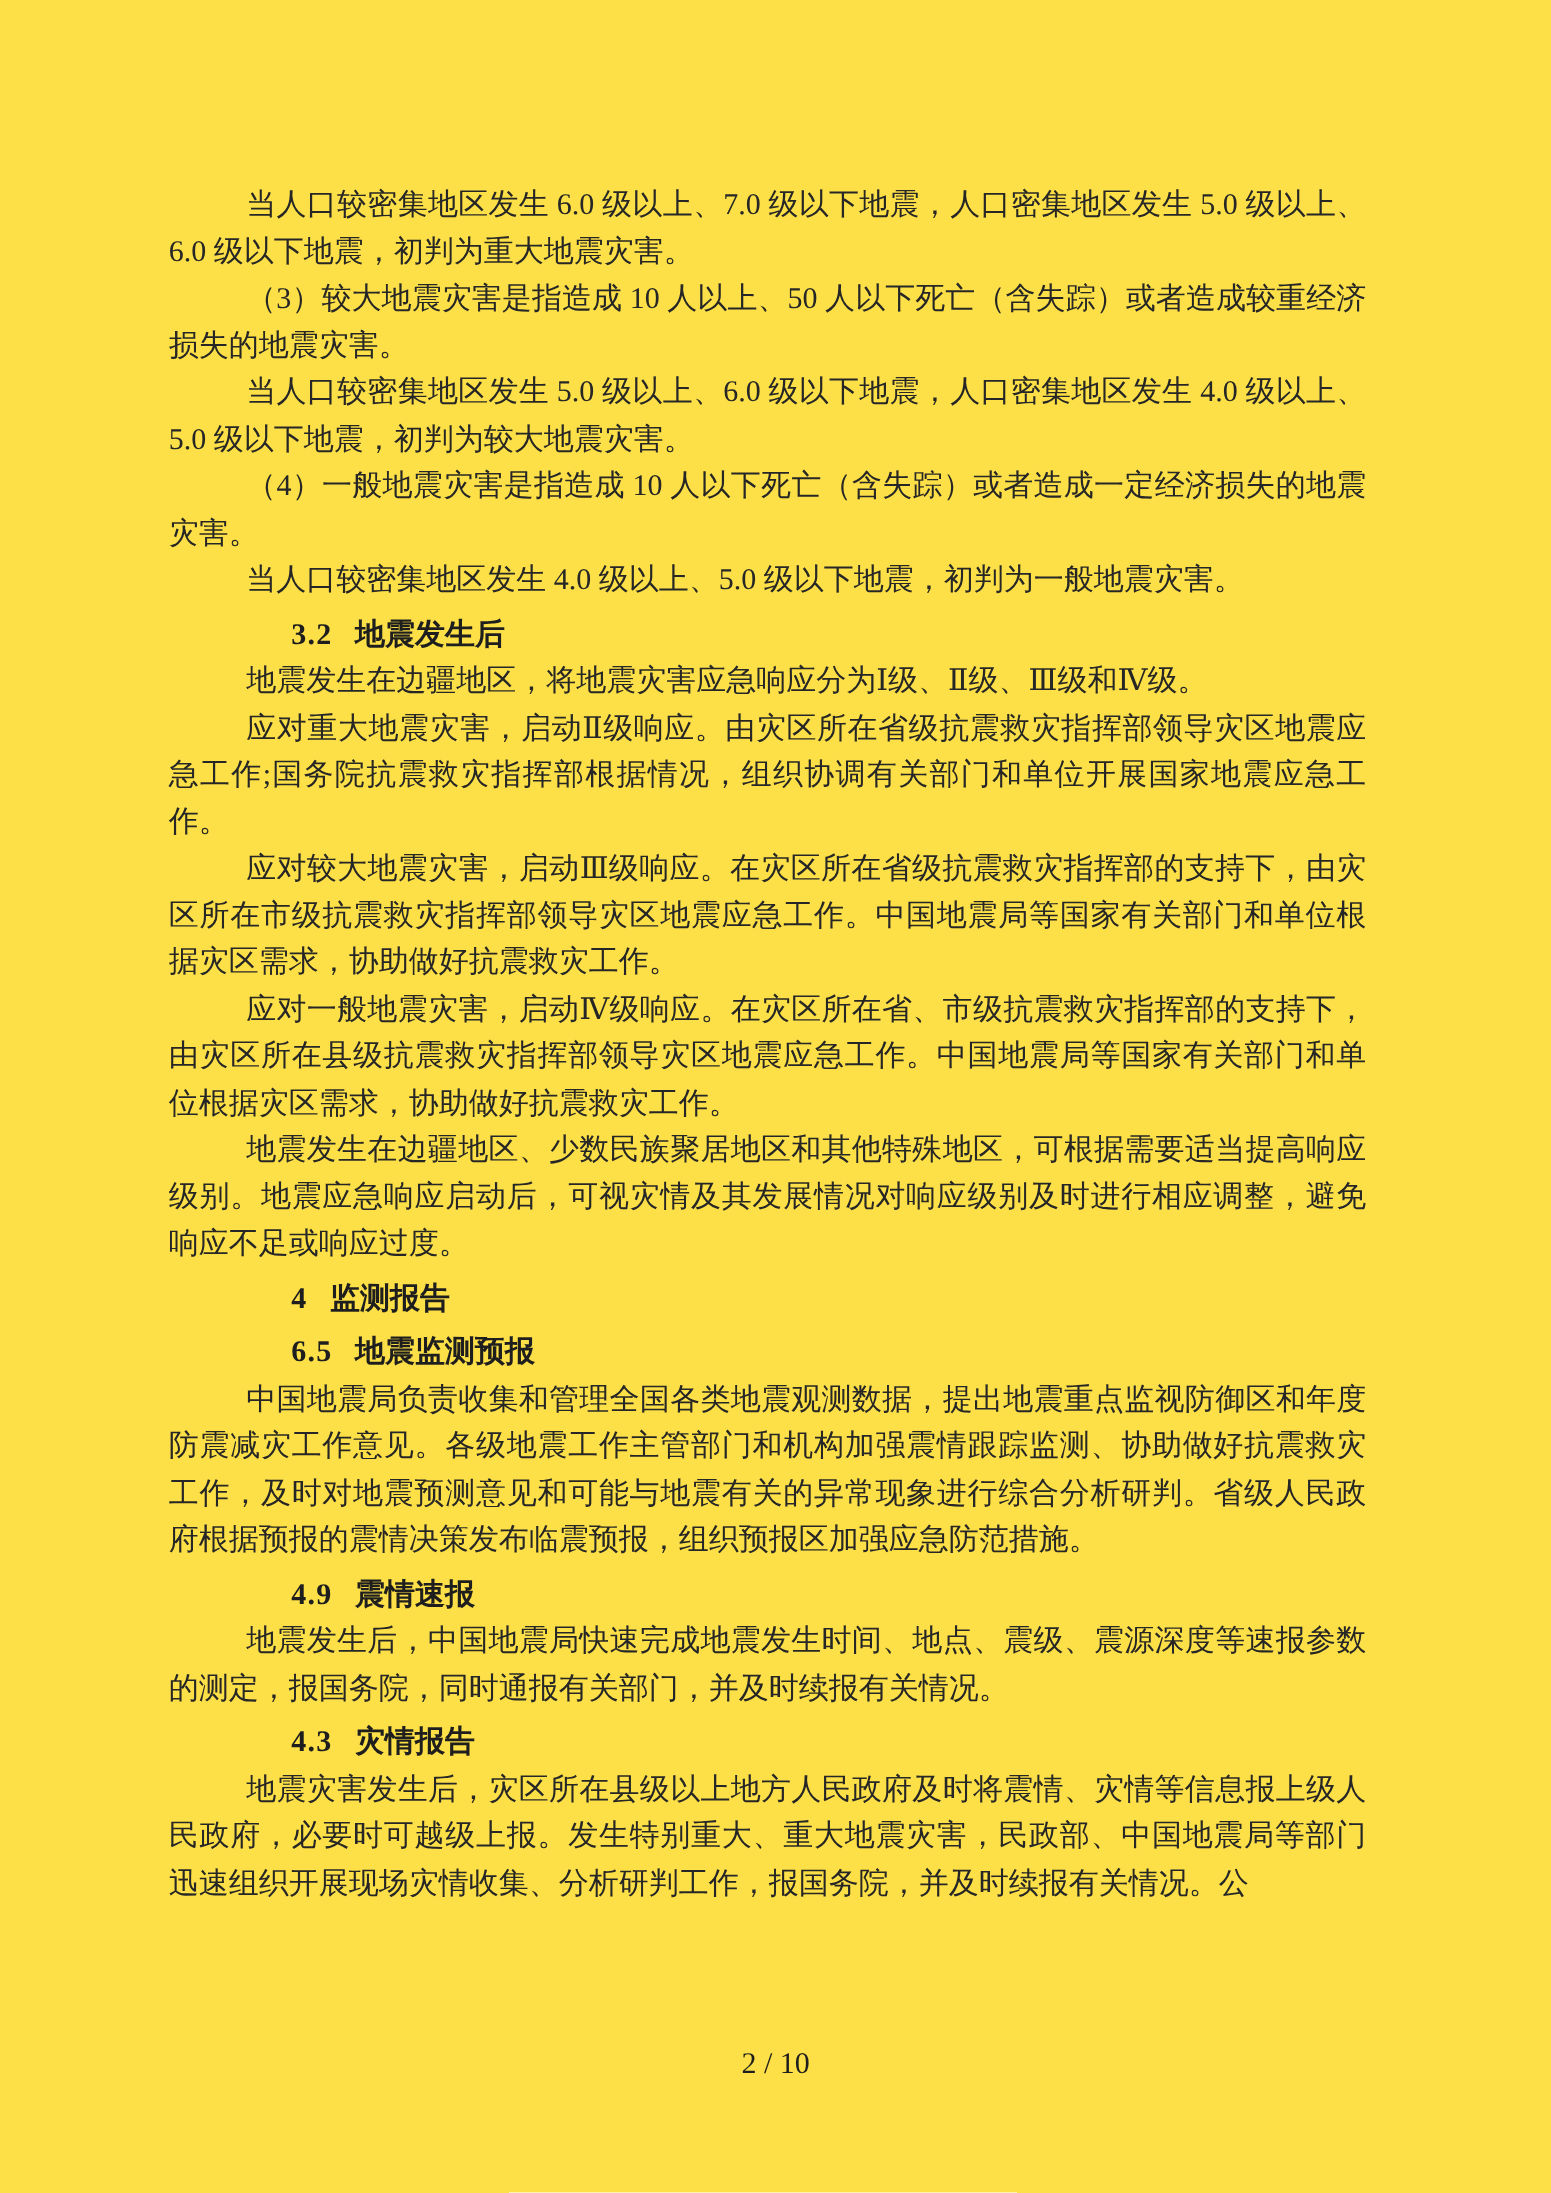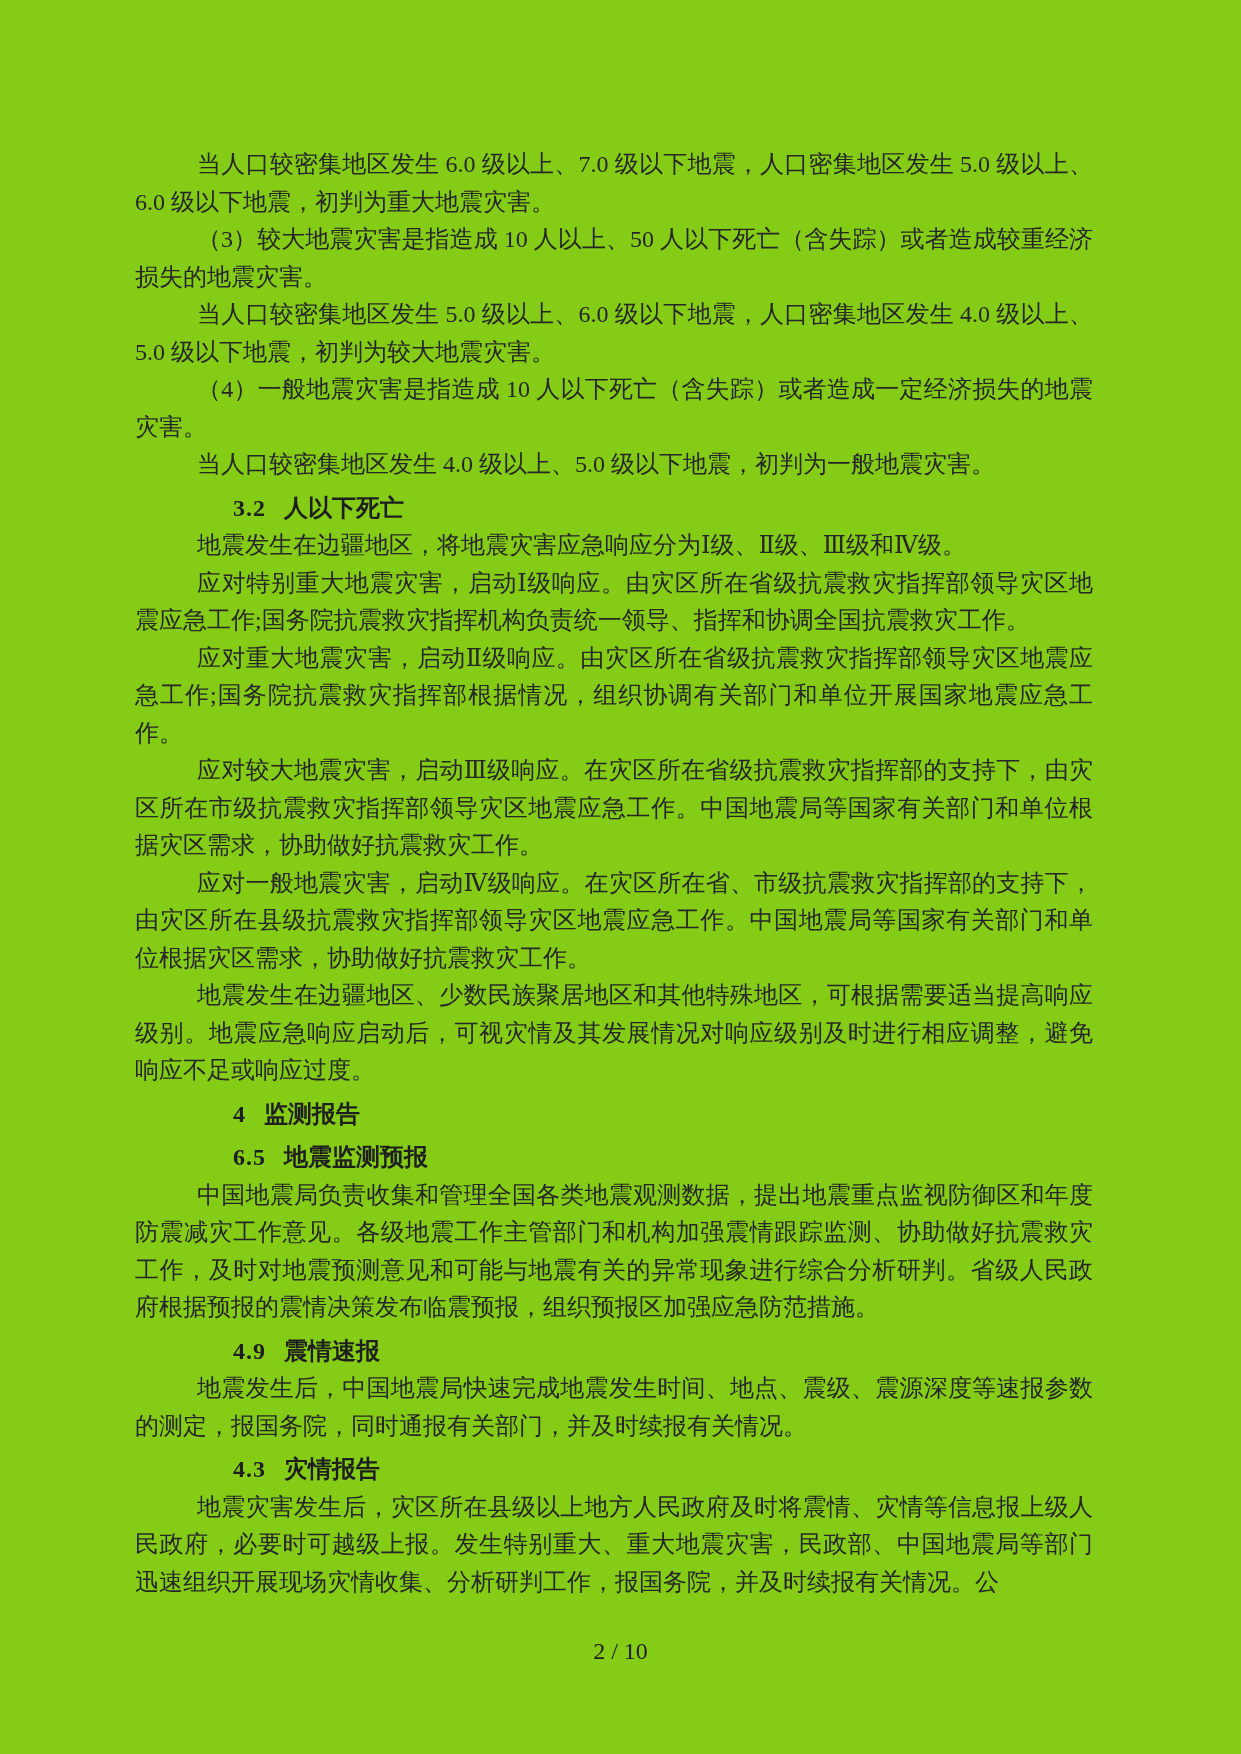--- a/index.html
+++ b/index.html
@@ -4,21 +4,21 @@
 <style>
   html, body {
     margin: 0;
     padding: 0;
     background: #ffffff;
   }
   .page {
     position: relative;
     width: 1241px;
     height: 1754px;
-    background: #84cc16;
+    background: #fde047;
     overflow: hidden;
     font-family: "Liberation Serif", "DejaVu Serif", serif;
     color: #262626;
   }
   .doc-body {
     position: absolute;
     left: 135px;
     top: 146px;
     width: 958px;
     font-size: 24px;
@@ -62,25 +62,24 @@
   <p class="body-para">当人口较密集地区发生 6.0 级以上、7.0 级以下地震，人口密集地区发生 5.0 级以上、6.0 级以下地震，初判为重大地震灾害。</p>
 
   <p class="body-para">（3）较大地震灾害是指造成 10 人以上、50 人以下死亡（含失踪）或者造成较重经济损失的地震灾害。</p>
 
   <p class="body-para">当人口较密集地区发生 5.0 级以上、6.0 级以下地震，人口密集地区发生 4.0 级以上、5.0 级以下地震，初判为较大地震灾害。</p>
 
   <p class="body-para">（4）一般地震灾害是指造成 10 人以下死亡（含失踪）或者造成一定经济损失的地震灾害。</p>
 
   <p class="body-para">当人口较密集地区发生 4.0 级以上、5.0 级以下地震，初判为一般地震灾害。</p>
 
-  <h3 class="doc-heading"><span class="h-num">3.2</span><span class="h-title">人以下死亡</span></h3>
+  <h3 class="doc-heading"><span class="h-num">3.2</span><span class="h-title">地震发生后</span></h3>
 
   <p class="body-para">地震发生在边疆地区，将地震灾害应急响应分为Ⅰ级、Ⅱ级、Ⅲ级和Ⅳ级。</p>
 
-  <p class="body-para">应对特别重大地震灾害，启动Ⅰ级响应。由灾区所在省级抗震救灾指挥部领导灾区地震应急工作;国务院抗震救灾指挥机构负责统一领导、指挥和协调全国抗震救灾工作。</p>
 
   <p class="body-para">应对重大地震灾害，启动Ⅱ级响应。由灾区所在省级抗震救灾指挥部领导灾区地震应急工作;国务院抗震救灾指挥部根据情况，组织协调有关部门和单位开展国家地震应急工作。</p>
 
   <p class="body-para">应对较大地震灾害，启动Ⅲ级响应。在灾区所在省级抗震救灾指挥部的支持下，由灾区所在市级抗震救灾指挥部领导灾区地震应急工作。中国地震局等国家有关部门和单位根据灾区需求，协助做好抗震救灾工作。</p>
 
   <p class="body-para">应对一般地震灾害，启动Ⅳ级响应。在灾区所在省、市级抗震救灾指挥部的支持下，由灾区所在县级抗震救灾指挥部领导灾区地震应急工作。中国地震局等国家有关部门和单位根据灾区需求，协助做好抗震救灾工作。</p>
 
   <p class="body-para">地震发生在边疆地区、少数民族聚居地区和其他特殊地区，可根据需要适当提高响应级别。地震应急响应启动后，可视灾情及其发展情况对响应级别及时进行相应调整，避免响应不足或响应过度。</p>
 
   <h3 class="doc-heading"><span class="h-num">4</span><span class="h-title">监测报告</span></h3>

